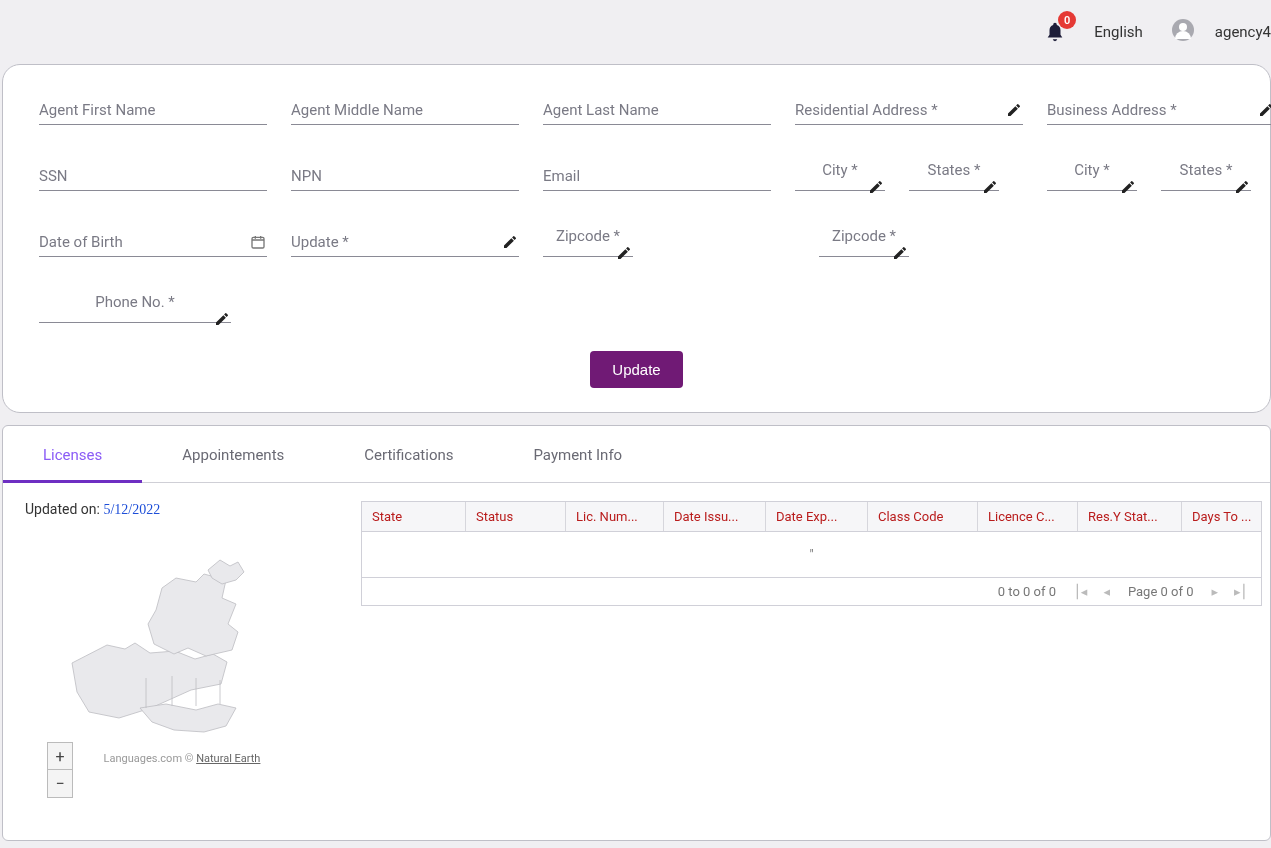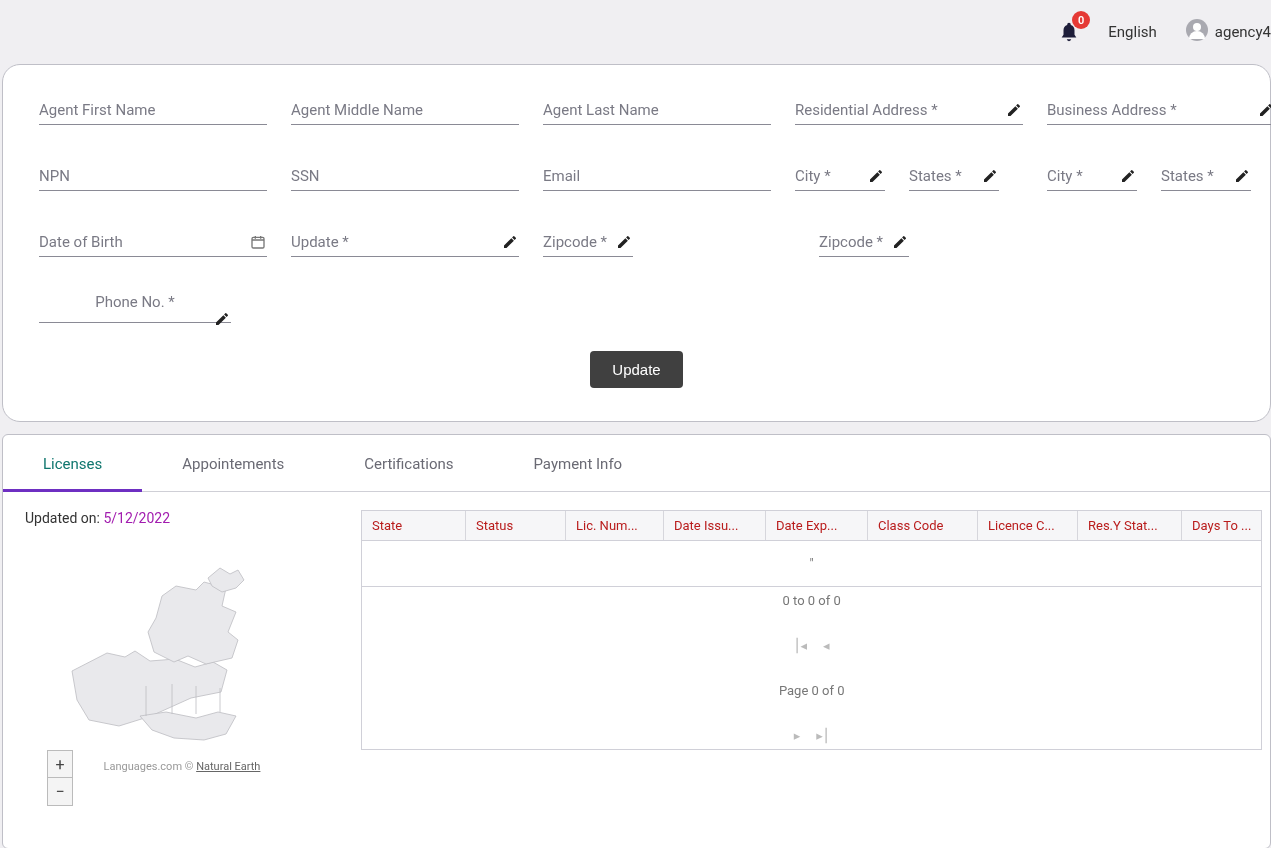--- a/index.html
+++ b/index.html
@@ -26,21 +26,21 @@
     top: -10px; right: -10px;
     background: #e53935;
     color: #fff;
     font-size: 11px;
     font-weight: 600;
     width: 18px; height: 18px;
     border-radius: 50%;
     display: flex; align-items: center; justify-content: center;
   }
   .lang-text { font-size: 15px; color: #333; }
-  .user-chip { display: flex; align-items: center; gap: 6px; }
+  .user-chip { display: flex; align-items: center; gap: 20px; }
   .avatar-icon {
     width: 24px; height: 24px;
   }
   .user-chip span:last-child { font-size: 15px; color: #333; }
 
   
   .panel {
     background: #fff;
     border: 1px solid #bfbfc7;
     border-radius: 18px;
@@ -66,26 +66,26 @@
   .icon-btn {
     margin-left: auto;
     width: 18px; height: 18px;
     display:flex;align-items:center;justify-content:center;
     color:#222;
   }
   .icon-btn svg { width:16px; height:16px; }
 
   .w-228 { width:228px; }
   .w-192 { width:192px;flex-direction:column; }
-  .w-90  { width:90px; }
+  .w-90  { width:90px;flex-direction:column; }
 
   .update-btn {
-    margin: 28px auto 9px;
+    margin: 28px auto 0;
     display: block;
-    background: #404040;
+    background: #701a75;
     color: #fff;
     border: none;
     border-radius: 4px;
     padding: 10px 22px;
     font-size: 15px;
     cursor: pointer;
   }
 
   
   .tabs-panel {
@@ -100,33 +100,33 @@
     padding: 0 0 0 0;
     border-bottom: 1px solid #cfcfd6;
   }
   .tab {
     padding: 20px 40px 18px;
     font-size: 15px;
     color: #6a6a74;
     cursor: pointer;
     position: relative;
   }
-  .tab.active { color: #0f766e; }
+  .tab.active { color: #8b5cf6; }
   .tab.active::after {
     content:"";
     position:absolute;
     bottom:-1px; left:0; right:0;
     height:3px;
     background:#6e2fc2;
   }
 
   .tab-body { display:flex; padding: 18px 18px 0 18px; gap: 18px; }
   .left-col { width: 322px; flex: 0 0 auto; }
   .updated-line { font-size: 14px; color:#333; padding-left: 4px; }
-  .updated-date { color:#a21caf; }
+  .updated-date { color:#1d4ed8;font-family:Liberation Serif, serif; }
 
   .map-wrap { margin-top: 30px; position:relative; height: 280px; }
   .map-svg { width:240px; height:200px; margin: 0 auto; display:block;}
   .zoom-btns { position:absolute; bottom:30px; left:26px; display:flex; flex-direction:column; }
   .zoom-btn {
     width:26px; height:28px;
     border:1px solid #bbb;
     background:#f4f4f4;
     font-size:16px;
     color:#444;
@@ -157,25 +157,24 @@
   }
   .grid-header .col:last-child { border-right:none; }
   .grid-body {
     height: 46px;
     border-bottom: 1px solid #d0d0d8;
     display:flex;align-items:center;justify-content:center;
   }
   .grid-body .empty { font-size: 13px; color:#777; }
   .grid-footer {
     display:flex; align-items:center; justify-content:flex-end;
-    gap: 30px;
+    gap: 18px;
     padding: 6px 14px;
     font-size:13px;
     color:#777;
-    flex-direction:column;
   }
   .pager-btns { display:flex; gap:16px; align-items:center; color:#bbb; }
   .pager-btns span { cursor:pointer; }
 
 </style>
 </head>
 <body>
 
 <div class="header">
   <div class="bell-wrap">
@@ -223,24 +222,24 @@
         <span class="icon-btn">
             <svg viewBox="0 0 24 24" fill="currentColor">
               <path d="M3 17.25V21h3.75L17.81 9.94l-3.75-3.75L3 17.25ZM20.71 7.04a1 1 0 0 0 0-1.41l-2.34-2.34a1 1 0 0 0-1.41 0l-1.83 1.83 3.75 3.75 1.83-1.83Z"></path>
             </svg>
           </span>
       </div>
     </div>
 
     <div class="form-row">
       <div class="field w-228">
+          <span class="label">SSN</span>
+        </div>
+      <div class="field w-228">
           <span class="label">NPN</span>
-        </div>
-      <div class="field w-228">
-          <span class="label">SSN</span>
         </div>
       <div class="field w-228">
           <span class="label">Email</span>
         </div>
       <div class="field w-90">
         <span class="label">City *</span>
         <span class="icon-btn">
             <svg viewBox="0 0 24 24" fill="currentColor">
               <path d="M3 17.25V21h3.75L17.81 9.94l-3.75-3.75L3 17.25ZM20.71 7.04a1 1 0 0 0 0-1.41l-2.34-2.34a1 1 0 0 0-1.41 0l-1.83 1.83 3.75 3.75 1.83-1.83Z"></path>
             </svg>

